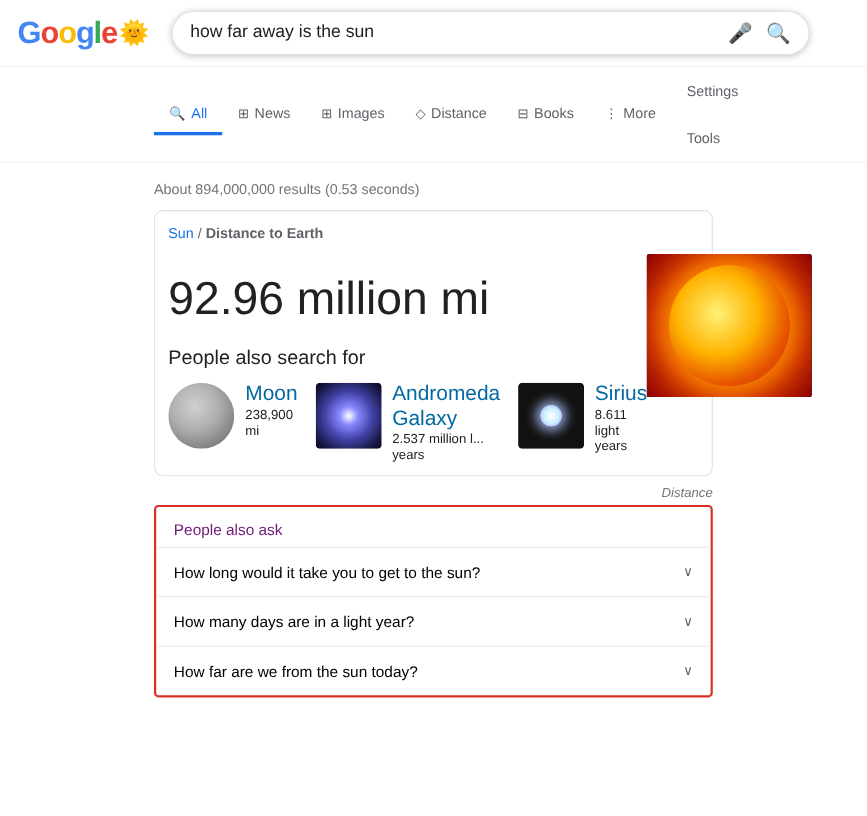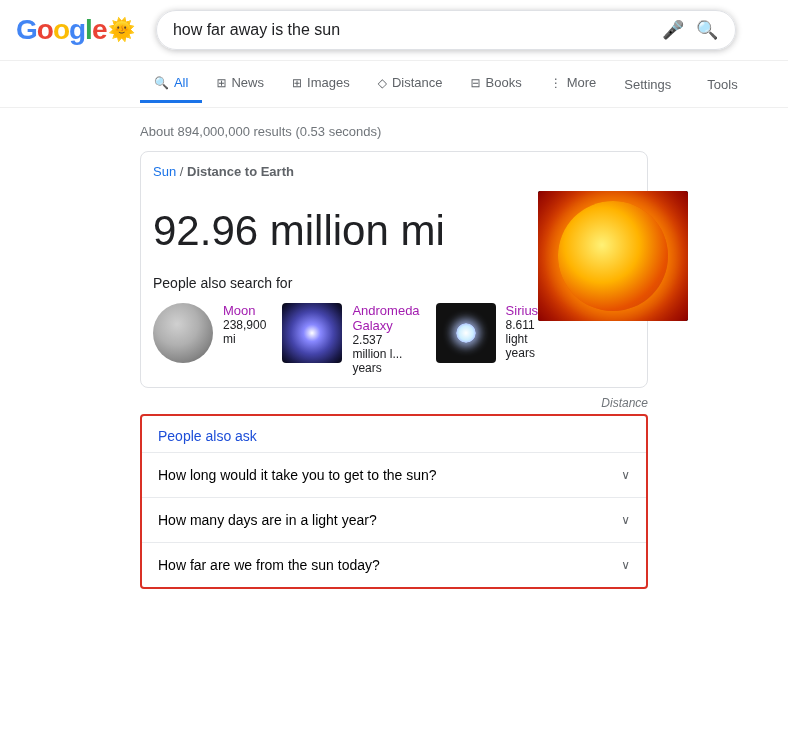--- a/index.html
+++ b/index.html
@@ -20,56 +20,56 @@
     .search-input { flex: 1; border: none; outline: none; font-size: 16px; color: #202124; }
     .search-icons { display: flex; align-items: center; gap: 12px; }
     .mic-icon { color: #4285F4; font-size: 18px; cursor: pointer; }
     .search-icon { color: #4285F4; font-size: 18px; cursor: pointer; }
 
     
     .nav-tabs { display: flex; align-items: center; padding: 4px 140px; border-bottom: 1px solid #efefef; gap: 0; }
     .nav-tab { display: flex; align-items: center; gap: 5px; padding: 10px 14px; font-size: 13px; color: #5f6368; cursor: pointer; border-bottom: 3px solid transparent; white-space: nowrap; }
     .nav-tab.active { color: #1a73e8; border-bottom: 3px solid #1a73e8; }
     .nav-tab .tab-icon { font-size: 12px; }
-    .nav-right { margin-left: auto; display: flex; gap: 8px; }
+    .nav-right { margin-left: auto; display: flex; gap: 8px; flex-direction: column; }
     .nav-right .nav-tab { border-bottom: none; }
 
     
     .results { padding: 8px 140px; max-width: 788px; }
     .results-count { font-size: 13px; color: #70757a; padding: 8px 0 12px; }
 
     
     .knowledge-card { border: 1px solid #dfe1e5; border-radius: 8px; padding: 12px; margin-bottom: 8px; max-width: 620px; }
     .card-breadcrumb { font-size: 13px; color: #5f6368; margin-bottom: 12px; }
     .card-breadcrumb a { color: #1a73e8; text-decoration: none; }
     .card-content { display: flex; justify-content: space-between; align-items: flex-start; }
     .card-main { flex: 1; }
     .card-big-number { font-size: 42px; font-weight: 400; color: #202124; margin: 16px 0; }
     .sun-image { width: 150px; height: 130px; background: #000; border-radius: 2px; overflow: hidden; flex-shrink: 0; }
     .sun-visual { width: 150px; height: 130px; background: radial-gradient(circle at 50% 50%, #fff9c4 0%, #ffcc02 15%, #ff8c00 40%, #cc3300 70%, #8b0000 100%); border-radius: 2px; position: relative; display: flex; align-items: center; justify-content: center; }
     .sun-glow { width: 110px; height: 110px; border-radius: 50%; background: radial-gradient(circle at 40% 40%, #fff176, #ffb300 40%, #e65100 70%, #bf360c 100%); box-shadow: 0 0 20px 8px rgba(255,140,0,0.6); }
 
     .people-search { margin-top: 20px; }
-    .people-search-title { font-size: 14px; font-weight: 500; color: #202124; margin-bottom: 12px; }
+    .people-search-title { font-size: 18px; font-weight: 500; color: #202124; margin-bottom: 12px; }
     .search-items { display: flex; gap: 16px; }
     .search-item { display: flex; align-items: flex-start; gap: 10px; }
     .search-item-img { width: 60px; height: 60px; border-radius: 4px; overflow: hidden; flex-shrink: 0; }
     .moon-img { width: 60px; height: 60px; background: radial-gradient(circle at 40% 35%, #d0d0d0 0%, #b0b0b0 40%, #888 70%, #555 100%); border-radius: 50%; }
     .andromeda-img { width: 60px; height: 60px; background: radial-gradient(ellipse at 50% 50%, #ffffff 0%, #8888ff 20%, #4444aa 50%, #1a1a4a 80%, #050510 100%); }
     .sirius-img { width: 60px; height: 60px; background: #111; display: flex; align-items: center; justify-content: center; }
     .sirius-star { width: 20px; height: 20px; background: radial-gradient(circle, #fff 0%, #cceeff 50%, #8888ff 100%); border-radius: 50%; box-shadow: 0 0 10px 4px rgba(180,200,255,0.8); }
     .search-item-info { font-size: 12px; }
-    .search-item-info a { color: #a21caf; text-decoration: none; font-size: 13px; display: block; }
+    .search-item-info a { color: #0369a1; text-decoration: none; font-size: 19px; display: block; }
     .search-item-info .distance { color: #202124; font-size: 12px; margin-top: 2px; }
 
     .feedback-row { text-align: right; font-size: 12px; color: #70757a; font-style: italic; margin-bottom: 4px; cursor: pointer; max-width: 620px; }
 
     
     .people-ask-box { border: 2px solid #d93025; border-radius: 4px; max-width: 620px; margin-top: 4px; }
-    .people-ask-title { font-size: 14px; color: #1d4ed8; padding: 12px 16px 8px; }
+    .people-ask-title { font-size: 14px; color: #701a75; padding: 12px 16px 8px; }
     .ask-item { border-top: 1px solid #e8eaed; padding: 14px 16px; display: flex; align-items: center; justify-content: space-between; cursor: pointer; }
     .ask-item:first-of-type { border-top: 1px solid #e8eaed; }
     .ask-question { font-size: 14px; color: #000000; }
     .chevron-down { color: #5f6368; font-size: 12px; }
   </style>
 </head>
 <body>
 
 <div class="header">
   <div class="logo">

